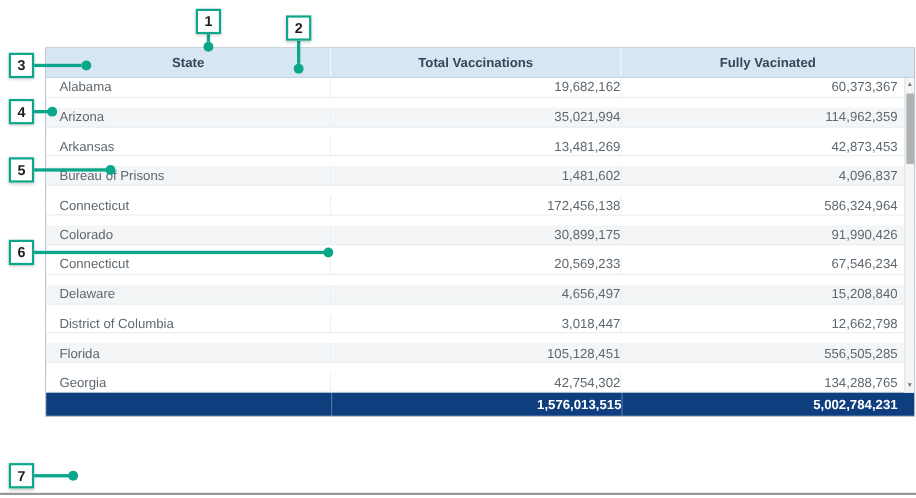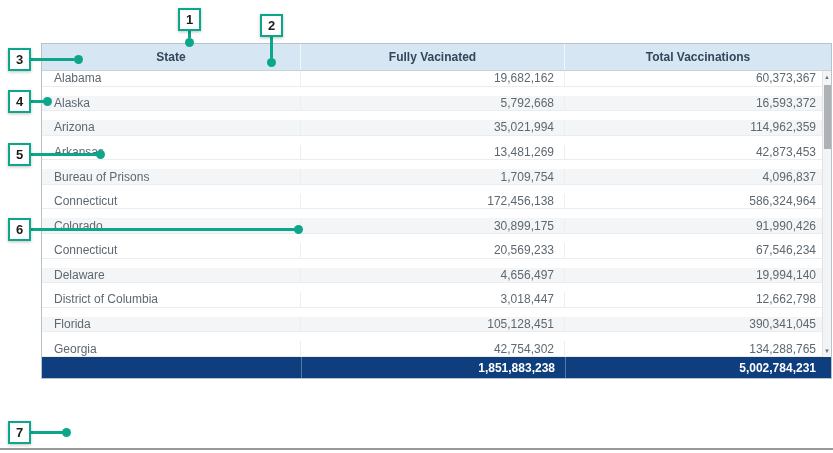--- a/index.html
+++ b/index.html
@@ -29,21 +29,21 @@
   .tbody { flex:1 1 auto; display:flex; flex-direction:column;gap:9px; }
   .row {
     display:grid; grid-template-columns:259px 264px 1fr; flex:1 1 auto;
     background:#ffffff; border-bottom:1px solid #e9edf0;
   }
   .row.alt { background:#f3f5f6; }
   .td { display:flex; align-items:center; font-size:12px; color:var(--row-text, #5e6870); overflow:hidden; white-space:nowrap; }
   .row .td { border-right:1px solid #eceff2; }
   .row .td:last-child { border-right:none; }
   .td.state { padding-left:12px; }
-  .td.num { justify-content:flex-end; padding-right:10px; }
+  .td.num { justify-content:flex-end; }
   .td.num.last { padding-right:15px; }
 
   .tfoot {
     flex:0 0 21px; height:21px;
     display:grid; grid-template-columns:259px 264px 1fr;
     background:var(--footer-blue, #0e3e7d);
   }
   .tfoot .td { color:#ffffff; font-weight:700; font-size:12px; border-right:none; }
   .tfoot .td + .td { border-left:1px solid rgba(255,255,255,0.30); }
 
@@ -77,90 +77,85 @@
 </style>
 </head>
 <body>
 
 <div class="screen">
 
   <div class="table-wrap">
 
     <div class="thead">
       <div class="th">State</div>
+      <div class="th">Total Vaccinations</div>
       <div class="th">Fully Vacinated</div>
-      <div class="th">Total Vaccinations</div>
     </div>
 
     <div class="tbody" id="tbody">
         <div class="row">
           <div class="td state">Alabama</div>
           <div class="td num">19,682,162</div>
           <div class="td num last">60,373,367</div>
-        </div>
-        <div class="row alt">
-          <div class="td state">Alaska</div>
-          <div class="td num">5,792,668</div>
-          <div class="td num last">16,593,372</div>
         </div>
         <div class="row alt">
           <div class="td state">Arizona</div>
           <div class="td num">35,021,994</div>
           <div class="td num last">114,962,359</div>
         </div>
         <div class="row">
           <div class="td state">Arkansas</div>
           <div class="td num">13,481,269</div>
           <div class="td num last">42,873,453</div>
         </div>
         <div class="row alt">
           <div class="td state">Bureau of Prisons</div>
-          <div class="td num">1,709,754</div>
+          <div class="td num">1,481,602</div>
           <div class="td num last">4,096,837</div>
         </div>
         <div class="row">
           <div class="td state">Connecticut</div>
           <div class="td num">172,456,138</div>
           <div class="td num last">586,324,964</div>
         </div>
         <div class="row alt">
           <div class="td state">Colorado</div>
           <div class="td num">30,899,175</div>
           <div class="td num last">91,990,426</div>
         </div>
         <div class="row">
           <div class="td state">Connecticut</div>
           <div class="td num">20,569,233</div>
           <div class="td num last">67,546,234</div>
         </div>
         <div class="row alt">
           <div class="td state">Delaware</div>
           <div class="td num">4,656,497</div>
-          <div class="td num last">19,994,140</div>
+          <div class="td num last">15,208,840</div>
         </div>
         <div class="row">
           <div class="td state">District of Columbia</div>
           <div class="td num">3,018,447</div>
           <div class="td num last">12,662,798</div>
         </div>
         <div class="row alt">
           <div class="td state">Florida</div>
           <div class="td num">105,128,451</div>
-          <div class="td num last">390,341,045</div>
+          <div class="td num last">556,505,285</div>
         </div>
         <div class="row">
           <div class="td state">Georgia</div>
           <div class="td num">42,754,302</div>
           <div class="td num last">134,288,765</div>
         </div>
       </div>
 
     <div class="tfoot">
       <div class="td state"></div>
-      <div class="td num">1,851,883,238</div>
+      <div class="td num">1,576,013,515</div>
       <div class="td num last">5,002,784,231</div>
     </div>
 
     <div class="scrollbar">
       <div class="sb-arrow up">▲</div>
       <div class="sb-thumb"></div>
       <div class="sb-arrow down">▼</div>
     </div>
 
   </div>

